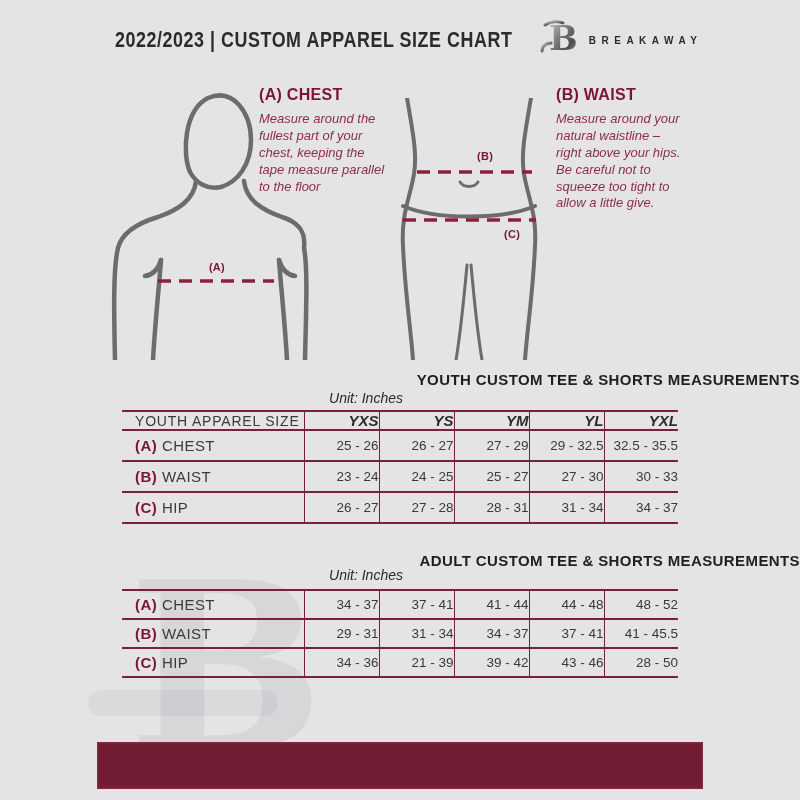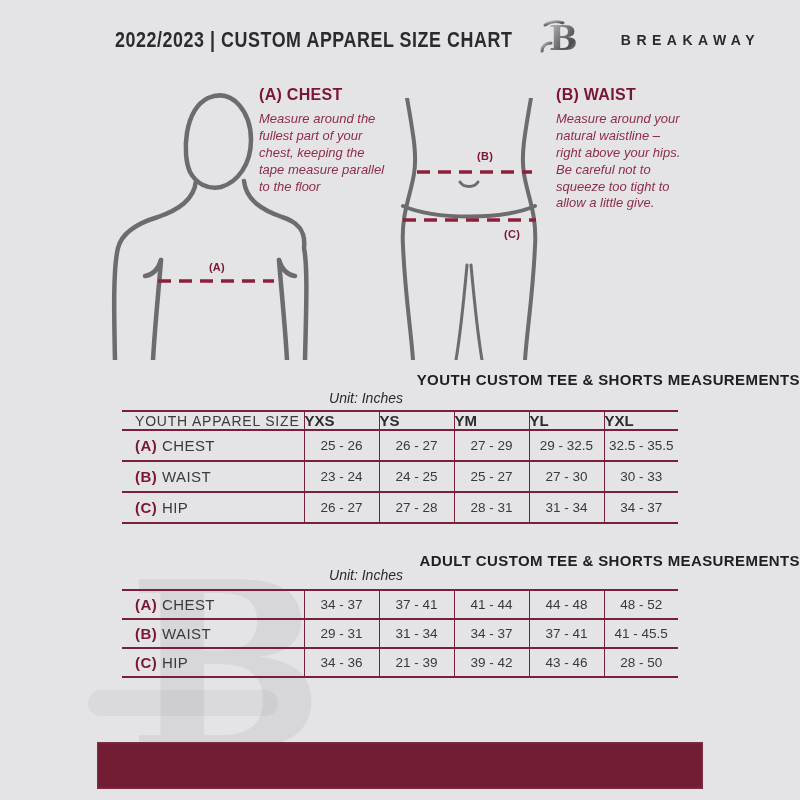--- a/index.html
+++ b/index.html
@@ -16,21 +16,21 @@
   body{font-family:"Liberation Sans",sans-serif;}
   .canvas{position:relative;width:800px;height:800px;background:var(--bg);overflow:hidden;}
 
   
   .header{position:absolute;left:85px;top:0;width:628px;height:74px;
     display:flex;align-items:center;justify-content:space-between;
     padding:6px 22px 0 30px;box-sizing:border-box;z-index:3;}
   .doc-title{font-size:19px;font-weight:700;letter-spacing:.6px;color:var(--ink);
     white-space:nowrap;transform:scale(.94,1.12);transform-origin:left center;}
   .brand-wrap{display:flex;align-items:center;gap:9px;}
-  .brand-name{font-size:14px;font-weight:700;letter-spacing:5.5px;color:var(--ink);margin-left:32px;}
+  .brand-name{font-size:10px;font-weight:700;letter-spacing:5.5px;color:var(--ink);}
 
   
   .instr{position:absolute;z-index:2;}
   .instr-a{left:259px;top:86px;width:162px;}
   .instr-b{left:556px;top:86px;width:160px;}
   .instr-c{left:556px;top:220px;width:160px;}
   .instr-heading{font-size:16px;font-weight:700;color:var(--maroon-dark);letter-spacing:.3px;}
   .instr-body{margin-top:7px;font-size:13px;font-style:italic;color:var(--maroon-body);
     line-height:1.3;white-space:pre-line;}
 
@@ -58,24 +58,24 @@
     border-bottom:2px solid var(--maroon);}
   .youth-table{top:410px;} .adult-table{top:589px;}
   .size-table tr{border-top:2px solid var(--maroon);}
   .size-table th,.size-table td{padding:0;border-left:1.6px solid var(--maroon);}
   .size-table th:first-child,.size-table td:first-child{border-left:none;}
   .size-table tr.head-row{height:16px;}
   .youth-table tr.data-row{height:31px;}
   .adult-table tr.data-row{height:29px;}
   th.corner-head{font-weight:400;font-size:14px;color:var(--ink-soft);
     letter-spacing:.8px;text-align:left;padding-left:13px;}
-  th.col-head{font-weight:700;font-size:15px;color:#2c2c2e;text-align:left;}
+  th.col-head{font-weight:700;font-size:15px;color:#2c2c2e;text-align:right;font-style:italic;}
   td.row-label{text-align:left;padding-left:13px;font-size:15px;color:var(--ink-soft);letter-spacing:.4px;}
   td.row-label .pfx{font-weight:700;color:var(--maroon-dark);margin-right:5px;}
-  td.val{text-align:center;font-size:13.5px;color:#39393b;}
+  td.val{text-align:right;font-size:13.5px;color:#39393b;}
 
   
   .watermark{position:absolute;left:128px;top:552px;z-index:0;
     font-family:"DejaVu Serif",serif;font-weight:700;font-size:232px;line-height:1;
     color:rgba(70,70,80,.08);user-select:none;}
   .watermark-bar{position:absolute;left:88px;top:690px;width:190px;height:26px;z-index:0;
     background:rgba(70,70,80,.06);border-radius:13px;}
   .footer-bar{position:absolute;left:97px;top:742px;width:606px;height:47px;z-index:3;
     background:var(--maroon-footer);box-shadow:inset 0 0 0 1.5px #7e2b44;}
 </style>

